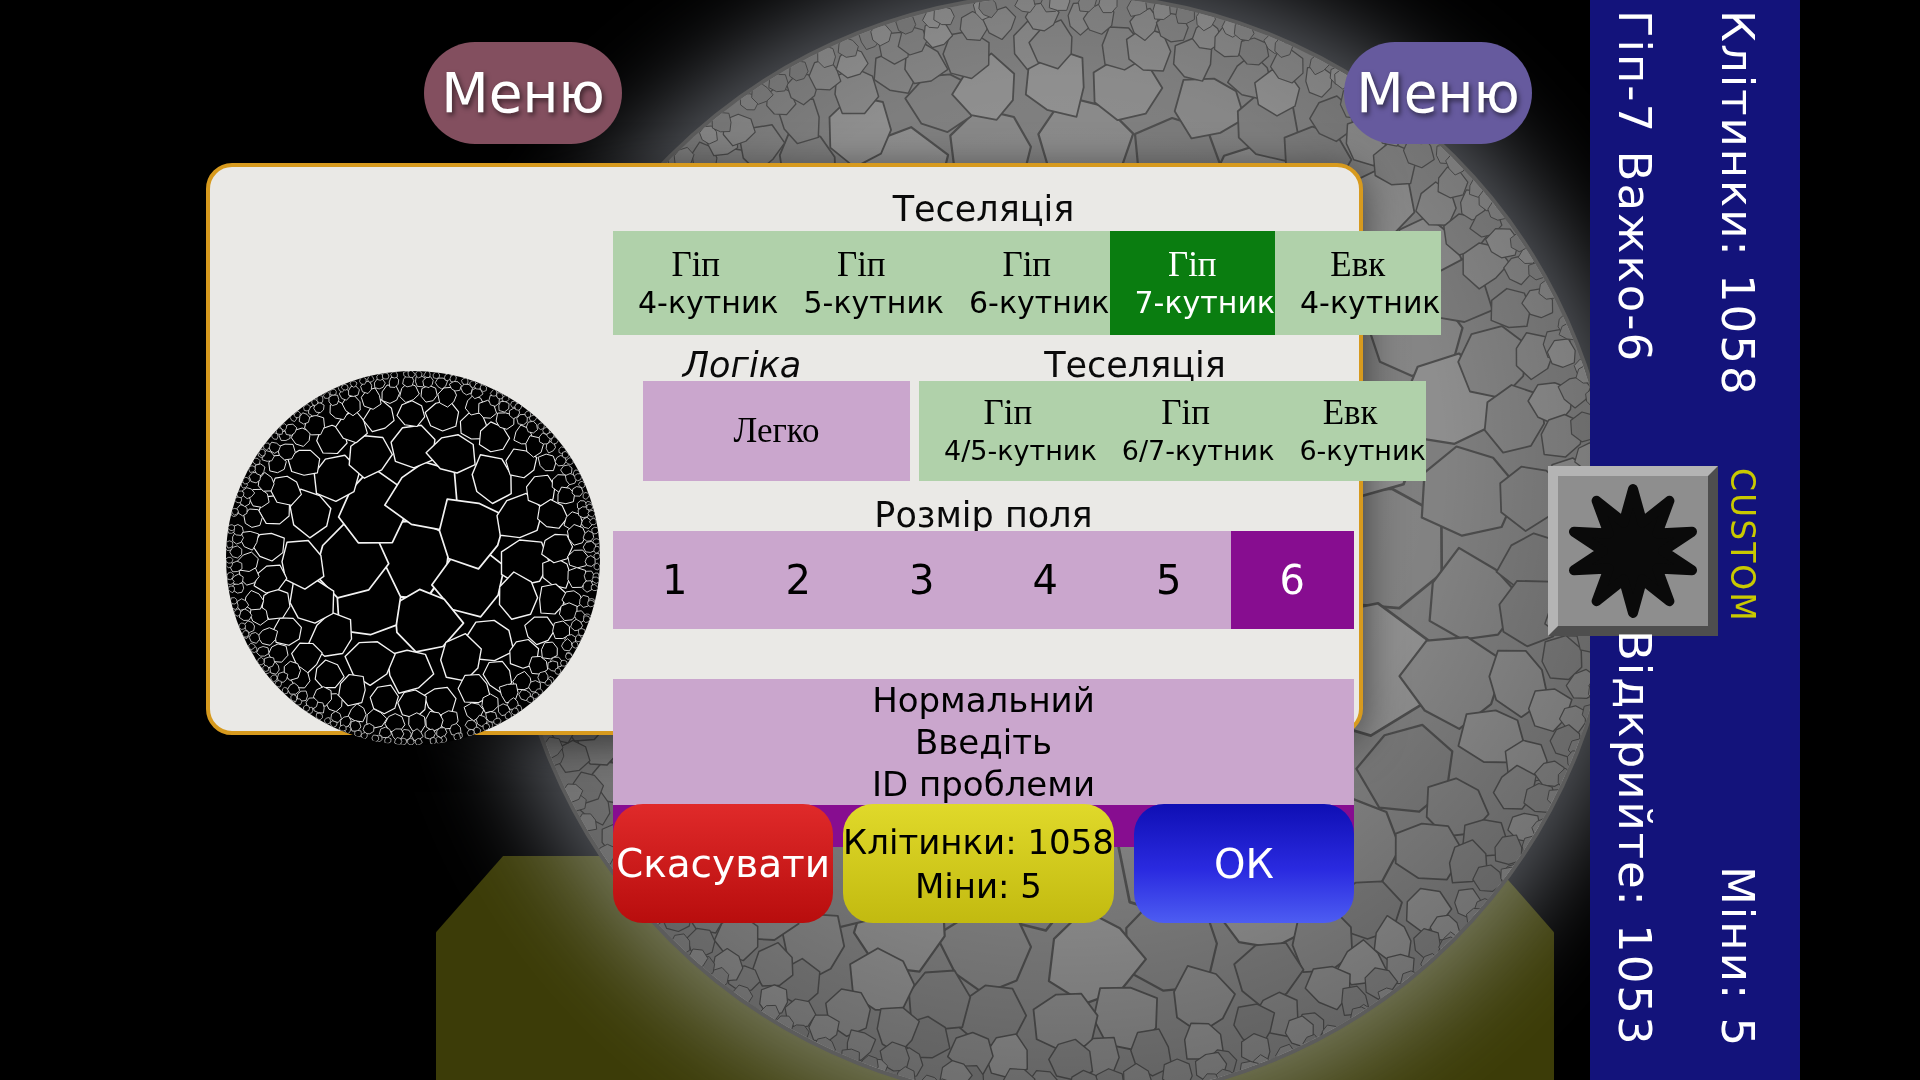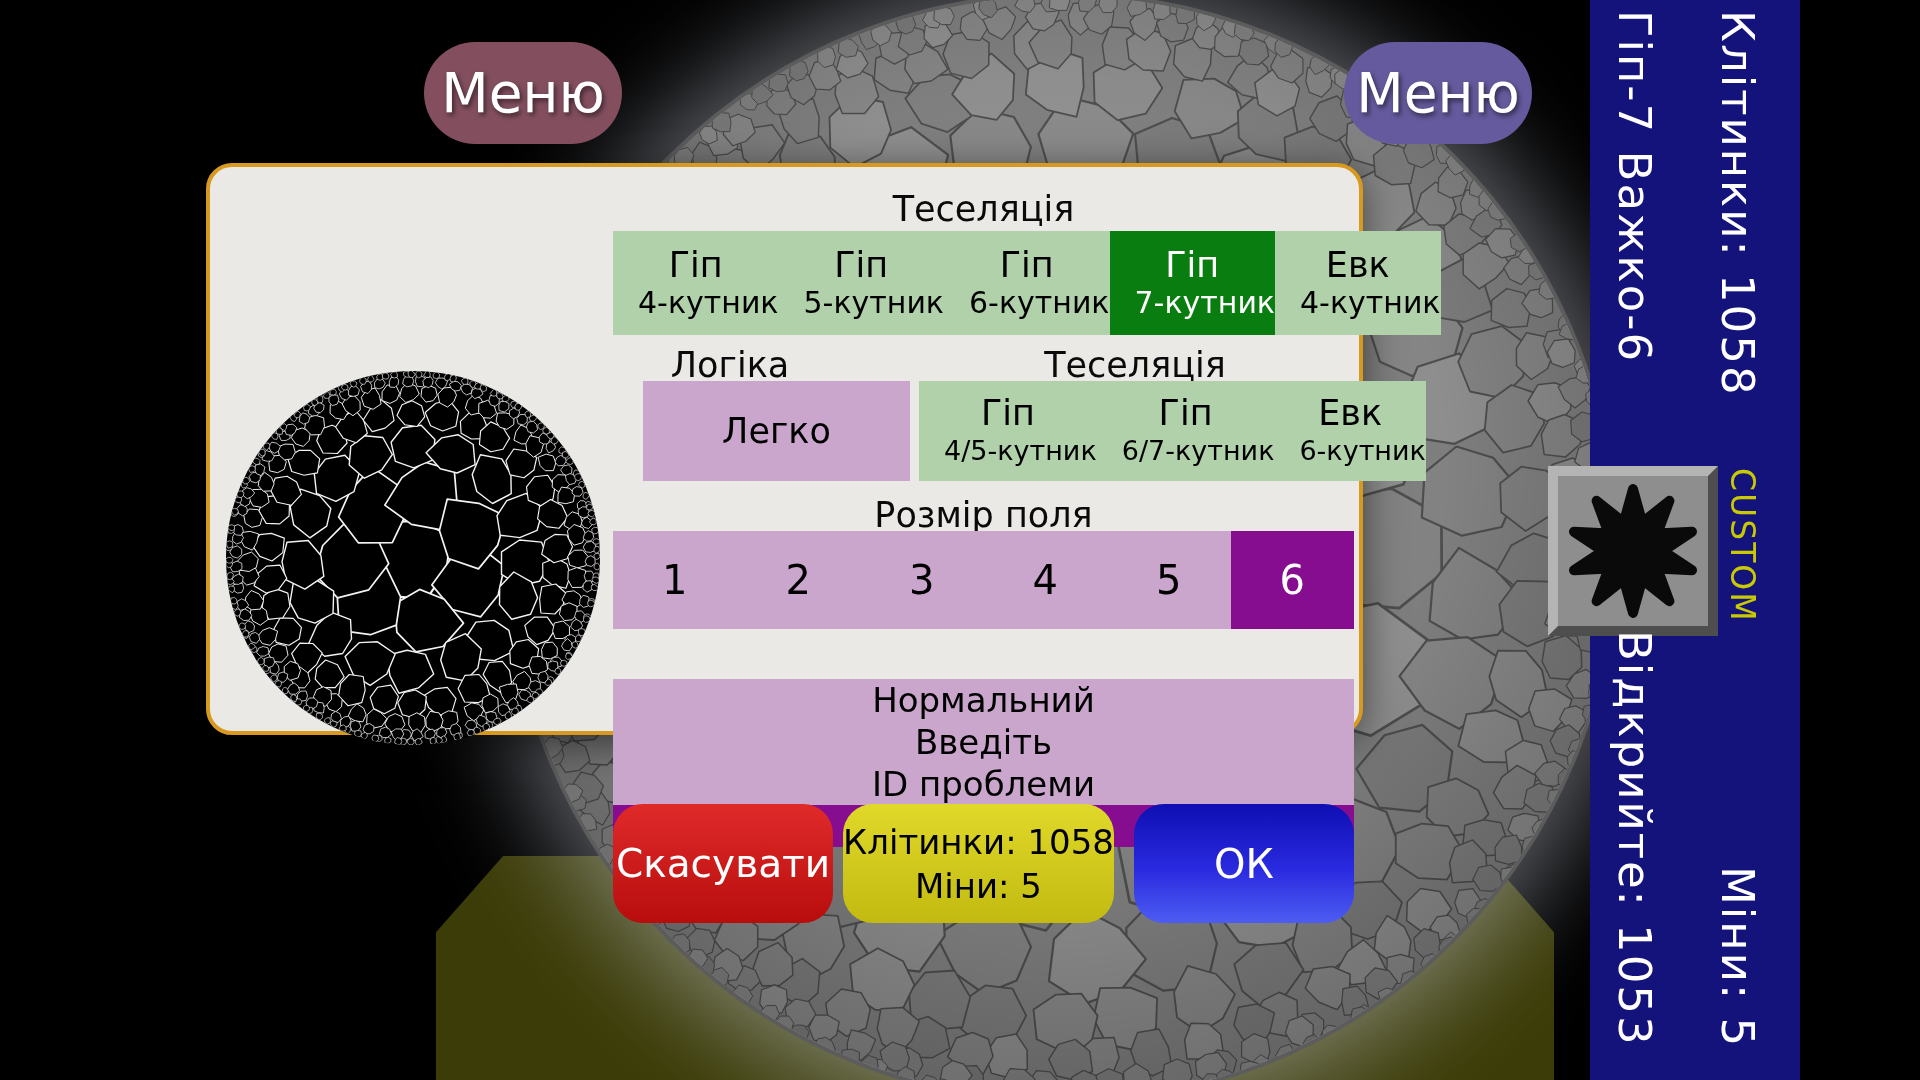--- a/index.html
+++ b/index.html
@@ -45,36 +45,36 @@
   
   .dialog { position:absolute; left:206px; top:163px; width:1157px; height:572px;
            background:#eae9e6; border:4px solid #d79a1e; border-radius:26px;
            box-sizing:border-box; z-index:5; box-shadow:0 8px 40px rgba(0,0,0,0.55); }
   .preview { position:absolute; left:16px; top:204px; width:374px; height:374px;
            border-radius:50%; overflow:hidden; background:#000; }
 
   .sec-label { position:absolute; font-size:35px; color:#0a0a0a; text-align:center;
            height:44px; line-height:44px; }
   .t-tess  { left:403px; top:20px;  width:741px; }
-  .t-logic { left:395px; top:176px; width:250px; }
+  .t-logic { left:407px; top:176px; width:250px;font-style:italic; }
   .t-tess2 { left:706px; top:176px; width:438px; }
   .t-size  { left:403px; top:326px; width:741px; }
   .t-mode  { left:403px; top:474px; width:741px; }
 
   .row { position:absolute; left:403px; width:741px; display:flex; }
   .row1 { top:64px;  height:104px; }
   .row3 { top:214px; height:100px; gap:9px; }
   .row3 .pair   { width:297px; display:flex;margin-left:30px; }
   .row3 .triple { width:435px; display:flex; }
   .row4 { top:364px; height:98px; }
   .row5 { top:512px; height:97px;flex-direction:column; }
 
   .cell { flex:1; display:flex; flex-direction:column; align-items:center;
           justify-content:center; color:#000; cursor:pointer; }
-  .cell .main { font-size:35px; line-height:40px; white-space:nowrap; }
+  .cell .main { font-size:35px; line-height:40px; white-space:nowrap;font-family:Liberation Serif, serif; }
   .cell .sub  { font-size:30px; line-height:36px; white-space:nowrap;margin-left:25px; }
   .row3 .triple .sub { font-size:27px; }
   .row4 .cell { font-size:40px; }
   .row5 .cell { font-size:35px; }
   .row5 .cell .line { font-size:34px; line-height:42px; white-space:nowrap; }
 
   .green { background:#b0d1aa; }
   .green.sel { background:#0a7d10; color:#fff; }
   .lav { background:#caa6cd; }
   .lav.sel { background:#870d90; color:#fff; }

